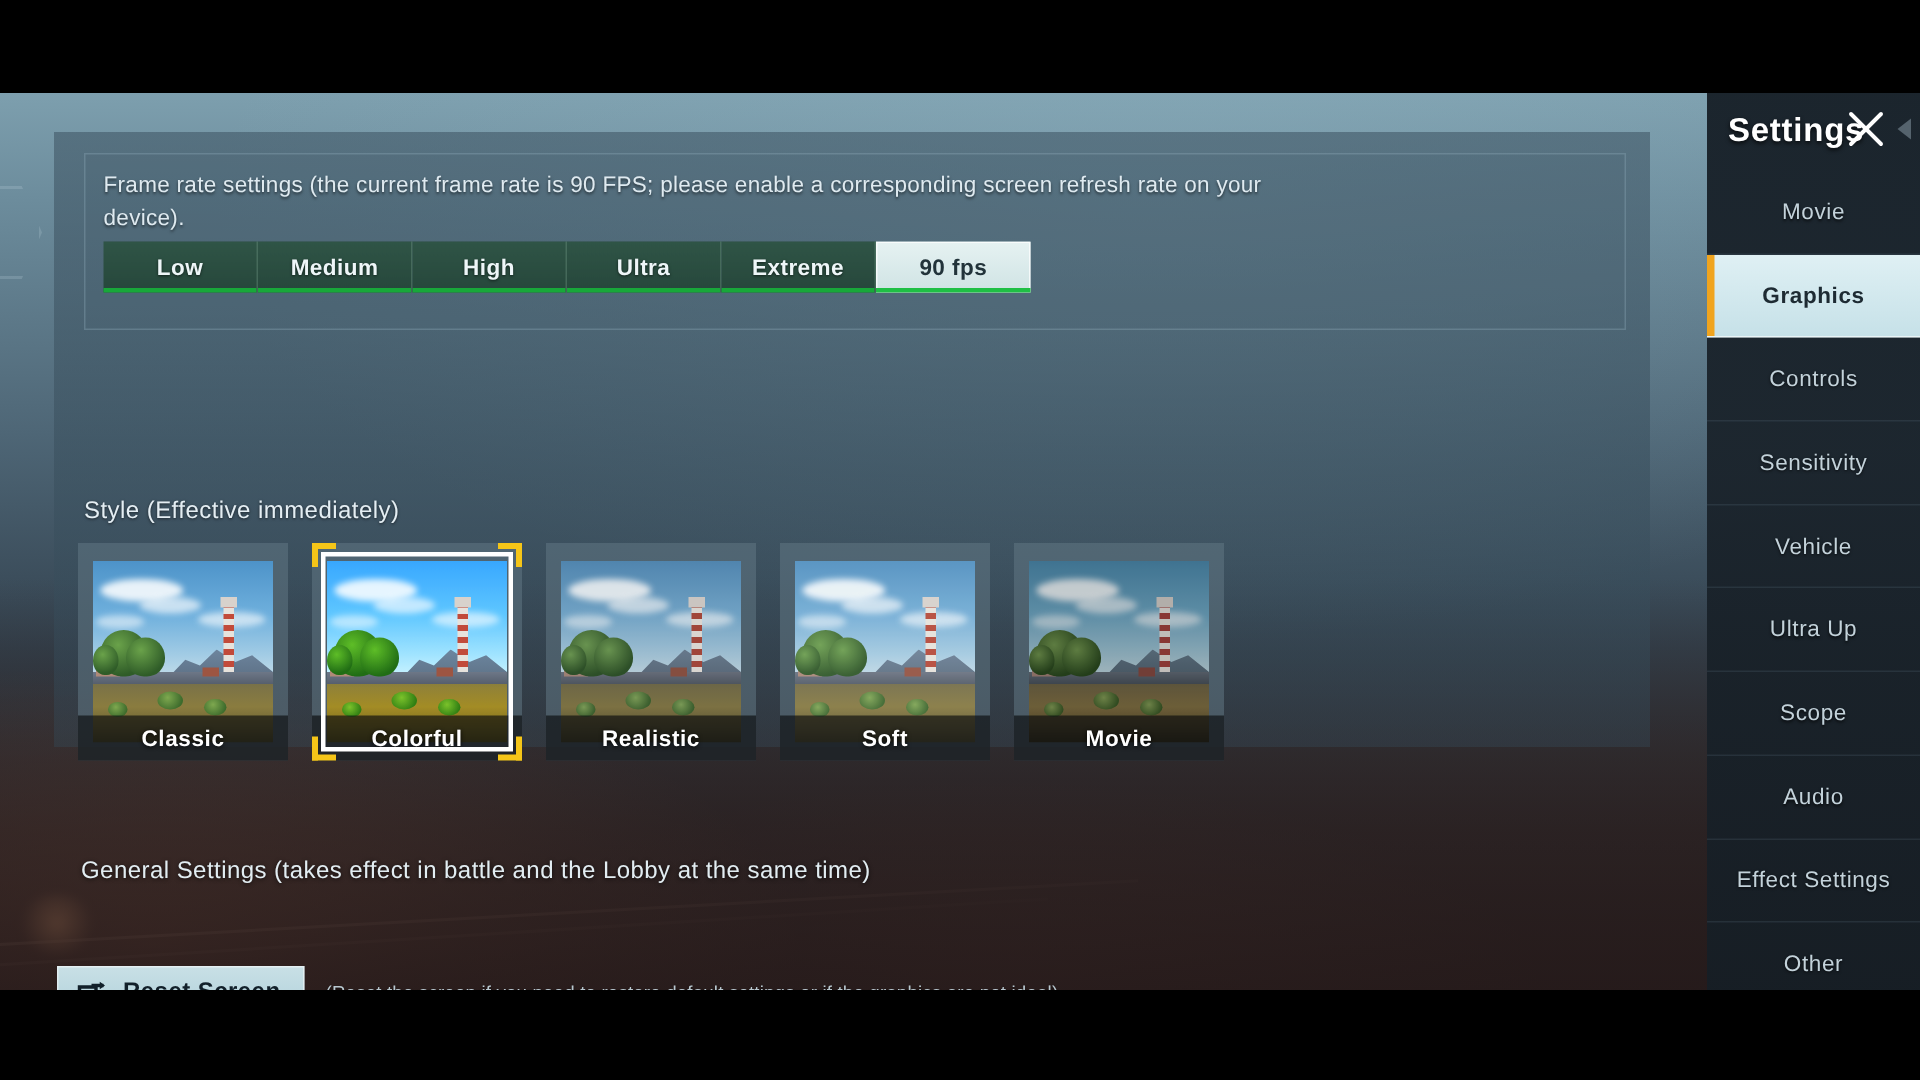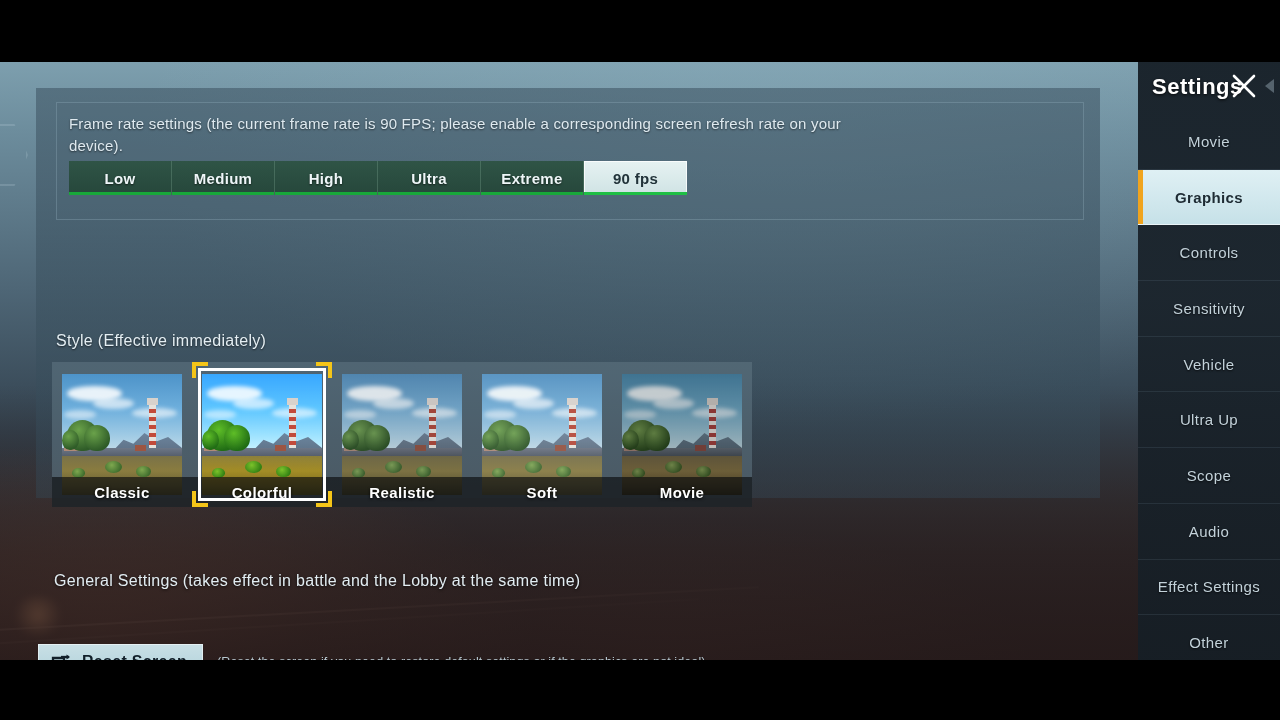--- a/index.html
+++ b/index.html
@@ -110,21 +110,21 @@
 
   
   #style-label {
     position: absolute; left: 20px; top: 244px;
     color: #e4eef3; font-size: 16px; letter-spacing: .3px;
     text-shadow: 0 1px 2px rgba(0,0,0,.6);
   }
 
   #style-list {
     position: absolute; left: 16px; top: 274px;
-    display: flex; 
+    display: flex; gap: 16px;
   }
 
   .style-card {
     position: relative;
     width: 140px; height: 145px;
     background: rgba(96,118,132,0.55);
     padding: 12px 10px;
     cursor: pointer;
   }
   .style-card .thumb-wrap {

